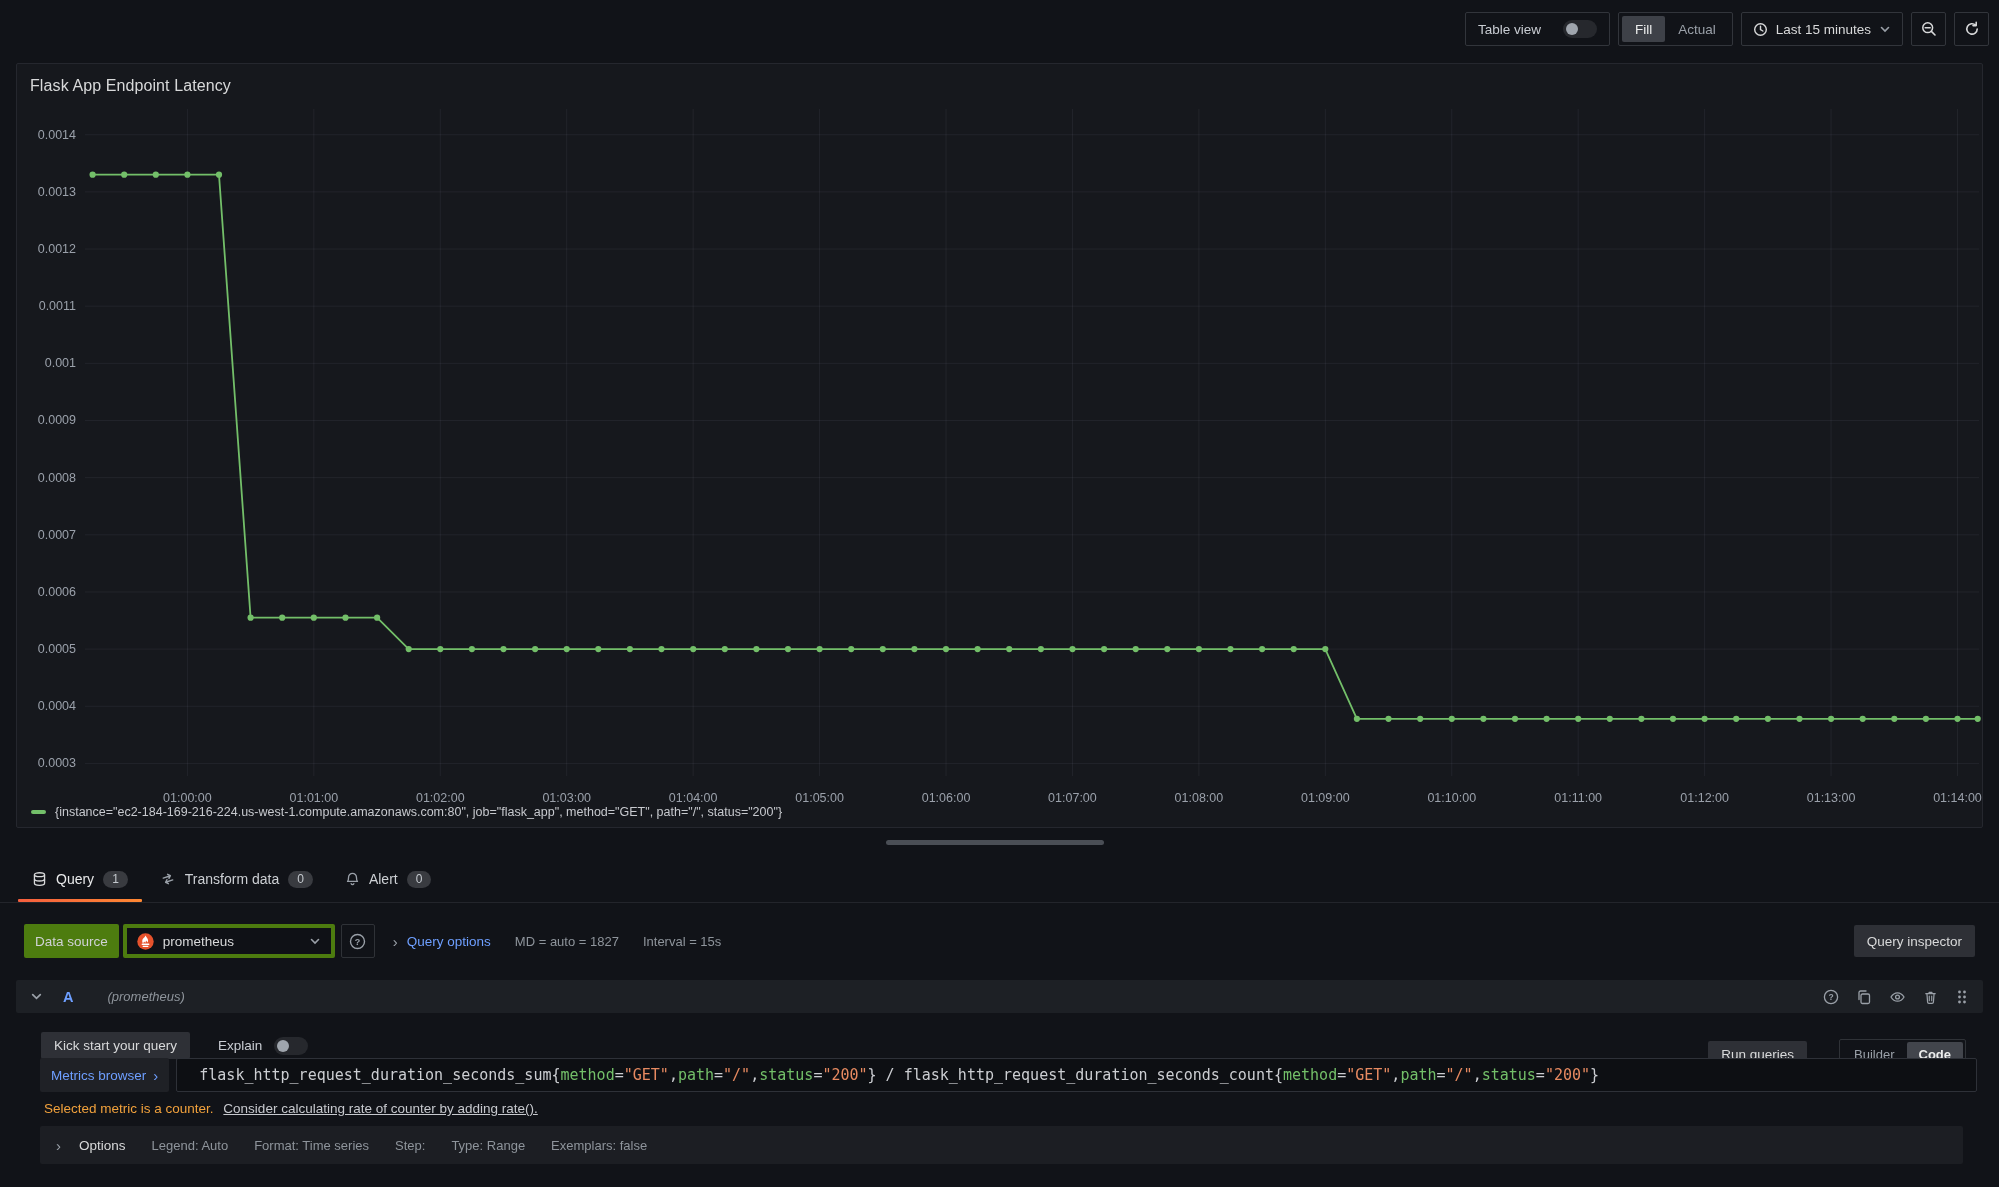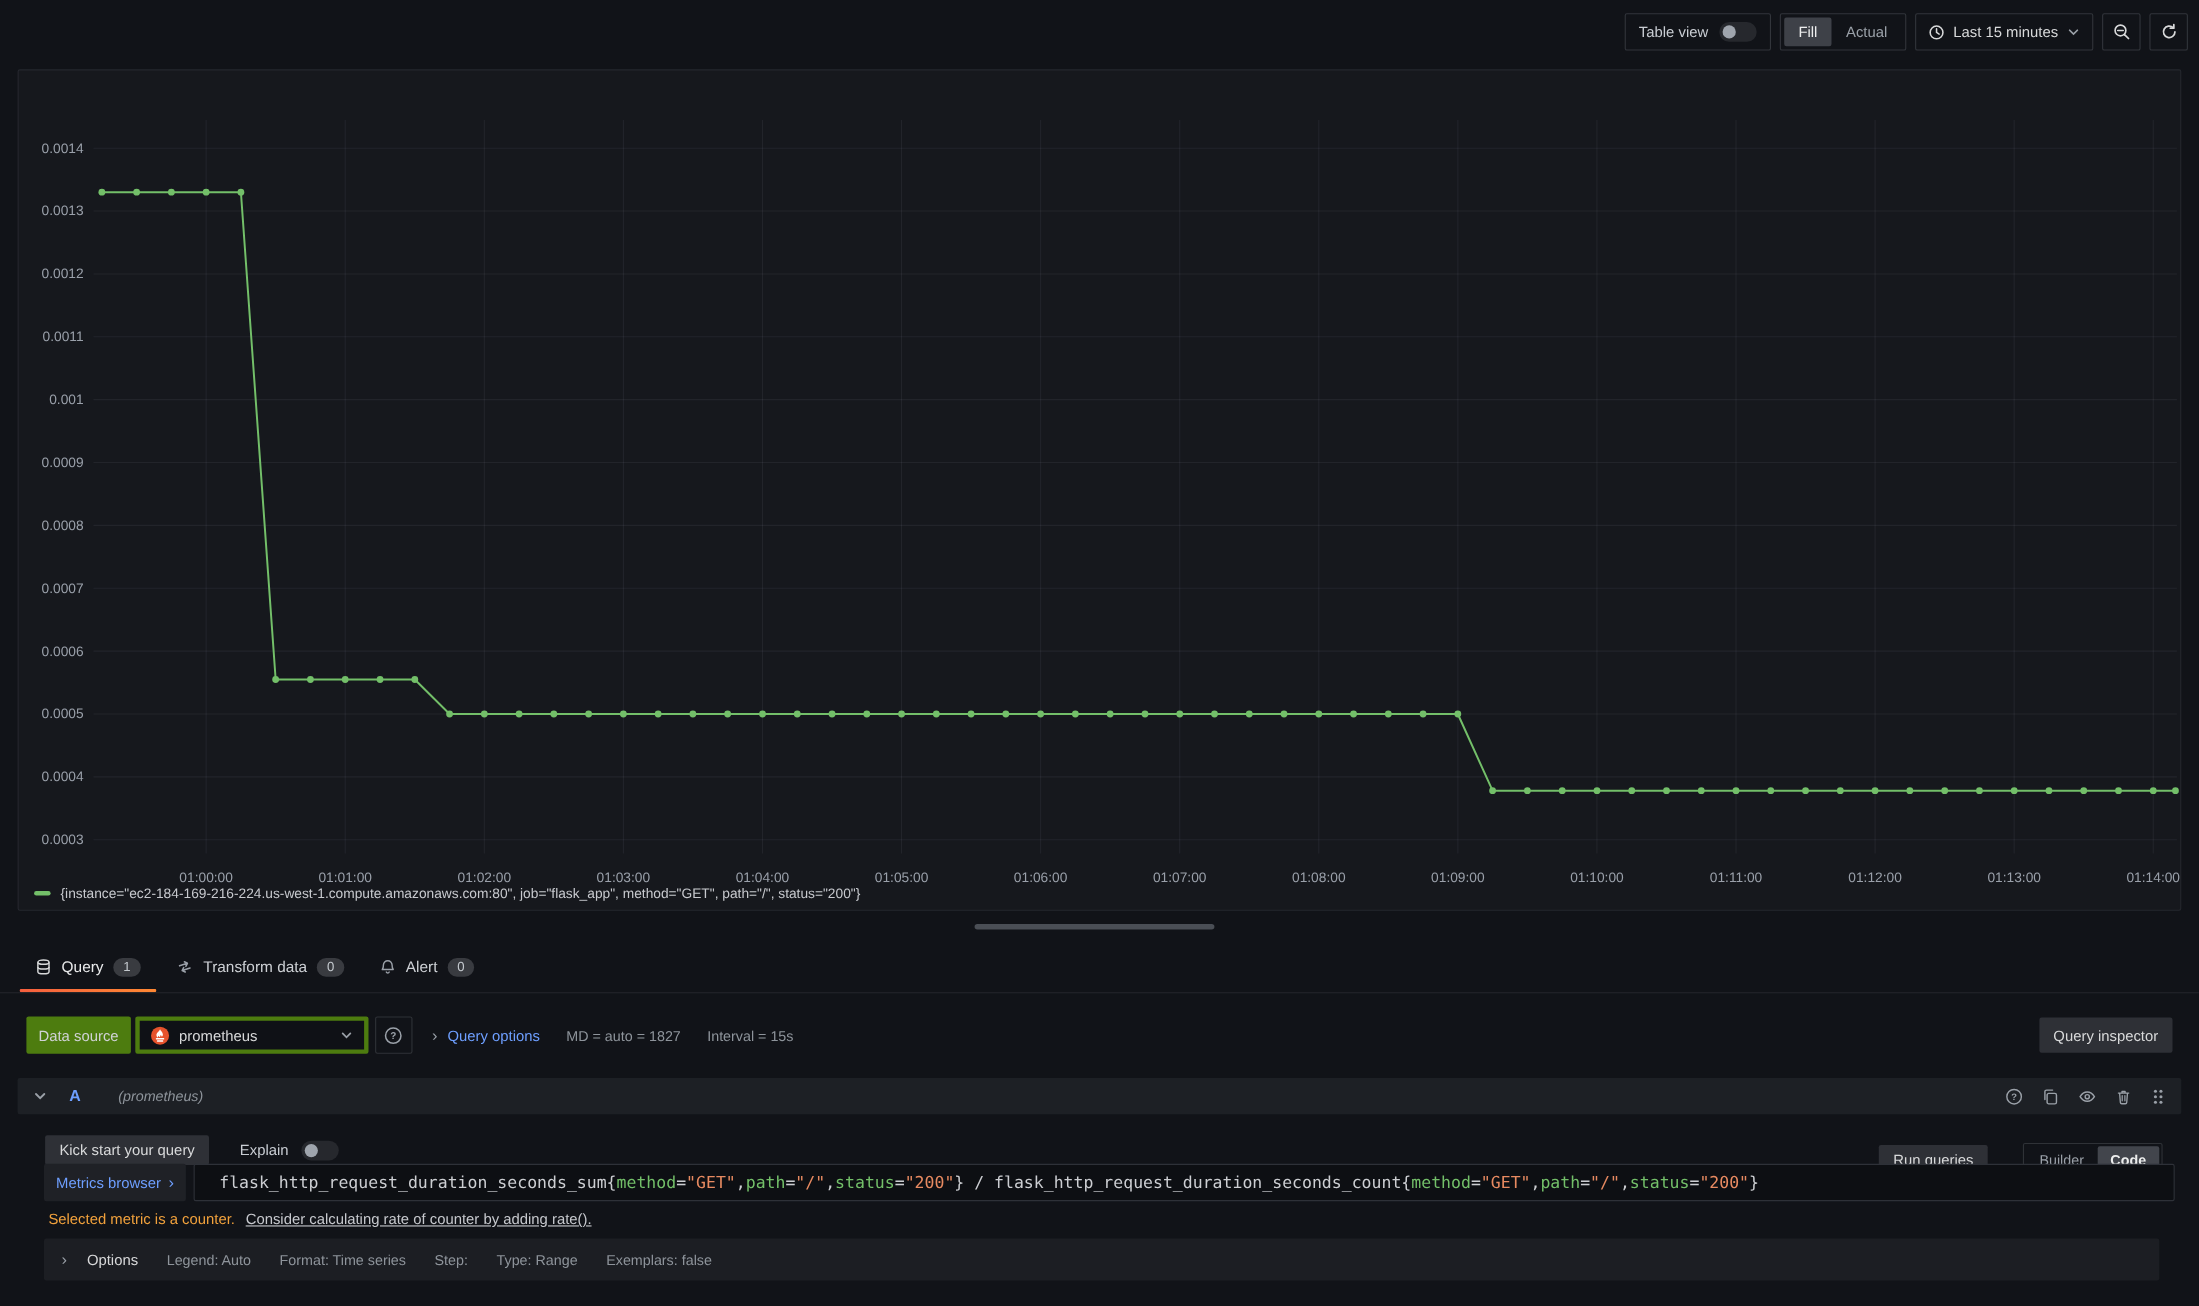--- a/index.html
+++ b/index.html
@@ -2,21 +2,21 @@
 <html><head>
 <meta charset="utf-8">
 <style>
   * { margin:0; padding:0; box-sizing:border-box; }
   html,body { width:1999px; height:1187px; background:#111318; overflow:hidden;
     font-family:"Liberation Sans","DejaVu Sans",sans-serif; color:#d8d9da; }
   .screen { position:relative; width:1999px; height:1187px; }
 
   
   .toolbar { position:absolute; top:12px; right:10px; display:flex; align-items:center; gap:8px; height:34px; }
-  .tb-box { display:flex; align-items:center; gap:10px; height:34px; border:1px solid #32353b; border-radius:2px; padding:0 12px; background:transparent; color:#c9cdd3; font-size:13.5px; }
+  .tb-box { display:flex; align-items:center; gap:22px; height:34px; border:1px solid #32353b; border-radius:2px; padding:0 12px; background:transparent; color:#c9cdd3; font-size:13.5px; }
   .switch { width:34px; height:18px; border-radius:9px; background:#26282d; position:relative; cursor:pointer; flex:0 0 auto; }
   .switch .knob { position:absolute; left:3px; top:3px; width:12px; height:12px; border-radius:50%; background:#9fa5ad; }
   .seg-group { display:flex; align-items:center; height:34px; border:1px solid #32353b; border-radius:2px; padding:3px; }
   .seg { background:transparent; border:0; color:#9aa0a8; font-size:13.5px; font-family:inherit; height:26px; padding:0 13px; border-radius:2px; cursor:pointer; }
   .seg.active { background:#3e4148; color:#eceded; font-weight:500; }
   .tb-btn { display:flex; align-items:center; gap:8px; height:34px; border:1px solid #32353b; border-radius:2px; background:transparent; color:#d8d9da; font-size:13.5px; font-weight:500; font-family:inherit; padding:0 11px; cursor:pointer; }
   .tb-btn svg { flex:0 0 auto; }
   .icon-sq { width:35px; justify-content:center; padding:0; }
 
   
@@ -120,20 +120,21 @@
     </button>
     <button class="tb-btn icon-sq">
       <svg width="16" height="16" viewBox="0 0 16 16">
           <path d="M13.2 8a5.2 5.2 0 1 1-1.6-3.8" fill="none" stroke="#d8d9da" stroke-width="1.6" stroke-linecap="round"></path>
           <path d="M12.2 1.4v3.2H9" fill="none" stroke="#d8d9da" stroke-width="1.6" stroke-linecap="round" stroke-linejoin="round"></path>
         </svg>
     </button>
   </div>
 
   <section class="panel">
+    <h2>Flask App Endpoint Latency</h2>
     <svg class="chart-svg" width="1967" height="712" viewBox="0 0 1967 712">
         <line x1="68" x2="1962" y1="42.71979434447307" y2="42.71979434447307" class="grid"></line>
         <text x="59" y="46.71979434447307" text-anchor="end">0.0014</text>
         <line x1="68" x2="1962" y1="99.87489288774644" y2="99.87489288774644" class="grid"></line>
         <text x="59" y="103.87489288774644" text-anchor="end">0.0013</text>
         <line x1="68" x2="1962" y1="157.02999143101982" y2="157.02999143101982" class="grid"></line>
         <text x="59" y="161.02999143101982" text-anchor="end">0.0012</text>
         <line x1="68" x2="1962" y1="214.18508997429308" y2="214.18508997429308" class="grid"></line>
         <text x="59" y="218.18508997429308" text-anchor="end">0.0011</text>
         <line x1="68" x2="1962" y1="271.3401885175664" y2="271.3401885175664" class="grid"></line>

